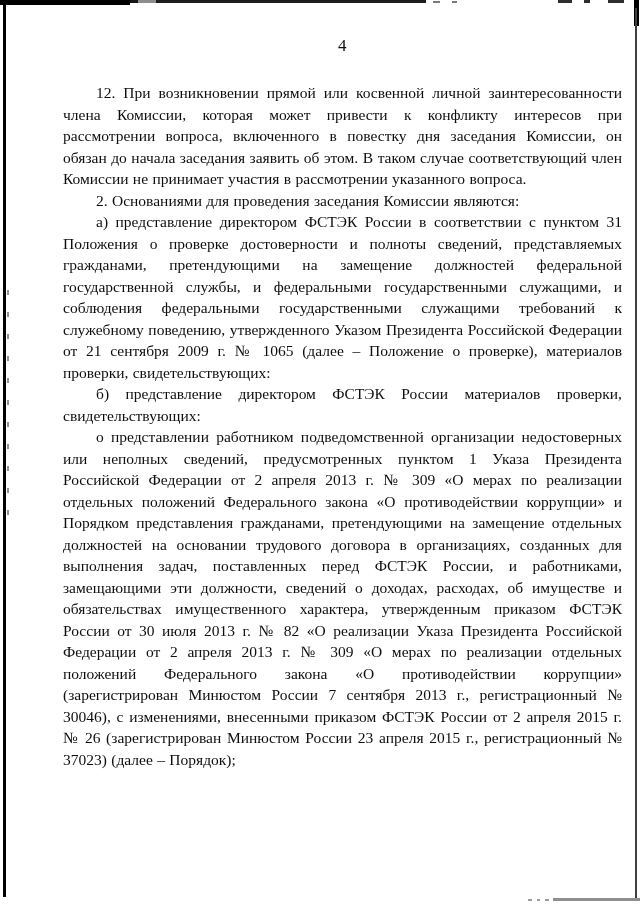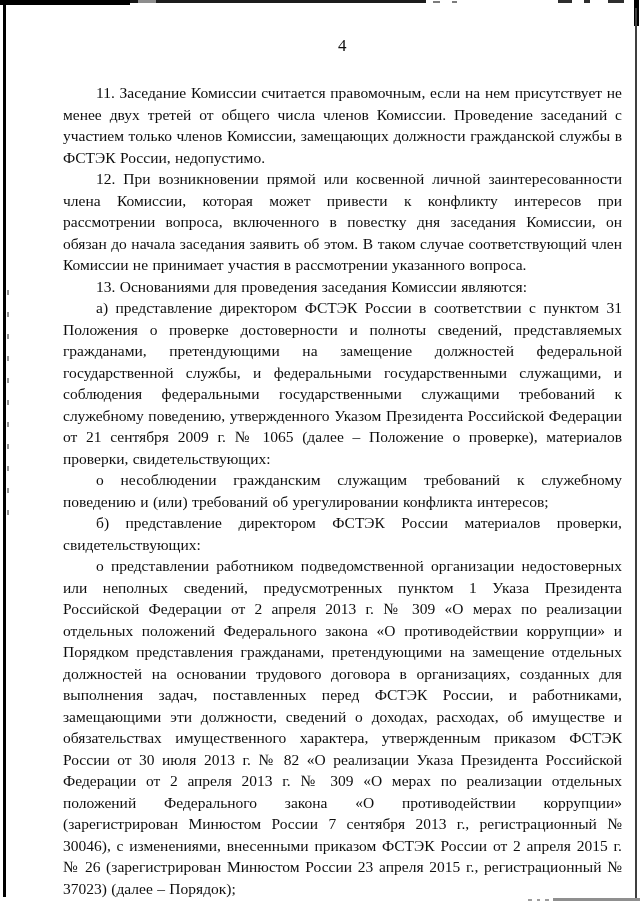--- a/index.html
+++ b/index.html
@@ -78,23 +78,21 @@
   <div class="edge edge-right"></div>
   <div class="edge edge-bottom-r"></div>
   <div class="edge edge-bdash1"></div>
   <div class="edge edge-bdash2"></div>
   <div class="edge edge-bdash3"></div>
   <div class="edge noise-left"></div>
 
   <div class="page-number">4</div>
 
   <div class="text-body">
-    <p>11. Заседание Комиссии считается правомочным, если на нем присутствует не менее двух третей от общего числа членов Комиссии. Проведение заседаний с участием только членов Комиссии, замещающих должности гражданской службы в ФСТЭК России, недопустимо.</p>
     <p>12. При возникновении прямой или косвенной личной заинтересованности члена Комиссии, которая может привести к конфликту интересов при рассмотрении вопроса, включенного в повестку дня заседания Комиссии, он обязан до начала заседания заявить об этом. В таком случае соответствующий член Комиссии не принимает участия в рассмотрении указанного вопроса.</p>
-    <p>13. Основаниями для проведения заседания Комиссии являются:</p>
+    <p>2. Основаниями для проведения заседания Комиссии являются:</p>
     <p>а) представление директором ФСТЭК России в соответствии с пунктом 31 Положения о проверке достоверности и полноты сведений, представляемых гражданами, претендующими на замещение должностей федеральной государственной службы, и федеральными государственными служащими, и соблюдения федеральными государственными служащими требований к служебному поведению, утвержденного Указом Президента Российской Федерации от 21 сентября 2009 г. № 1065 (далее – Положение о проверке), материалов проверки, свидетельствующих:</p>
-    <p>о несоблюдении гражданским служащим требований к служебному поведению и (или) требований об урегулировании конфликта интересов;</p>
     <p>б) представление директором ФСТЭК России материалов проверки, свидетельствующих:</p>
     <p>о представлении работником подведомственной организации недостоверных или неполных сведений, предусмотренных пунктом 1 Указа Президента Российской Федерации от 2 апреля 2013 г. № 309 «О мерах по реализации отдельных положений Федерального закона «О противодействии коррупции» и Порядком представления гражданами, претендующими на замещение отдельных должностей на основании трудового договора в организациях, созданных для выполнения задач, поставленных перед ФСТЭК России, и работниками, замещающими эти должности, сведений о доходах, расходах, об имуществе и обязательствах имущественного характера, утвержденным приказом ФСТЭК России от 30 июля 2013 г. № 82 «О реализации Указа Президента Российской Федерации от 2 апреля 2013 г. № 309 «О мерах по реализации отдельных положений Федерального закона «О противодействии коррупции» (зарегистрирован Минюстом России 7 сентября 2013 г., регистрационный № 30046), с изменениями, внесенными приказом ФСТЭК России от 2 апреля 2015 г. № 26 (зарегистрирован Минюстом России 23 апреля 2015 г., регистрационный № 37023) (далее – Порядок);</p>
 
   </div>
 
 </div>
 
 </body></html>

